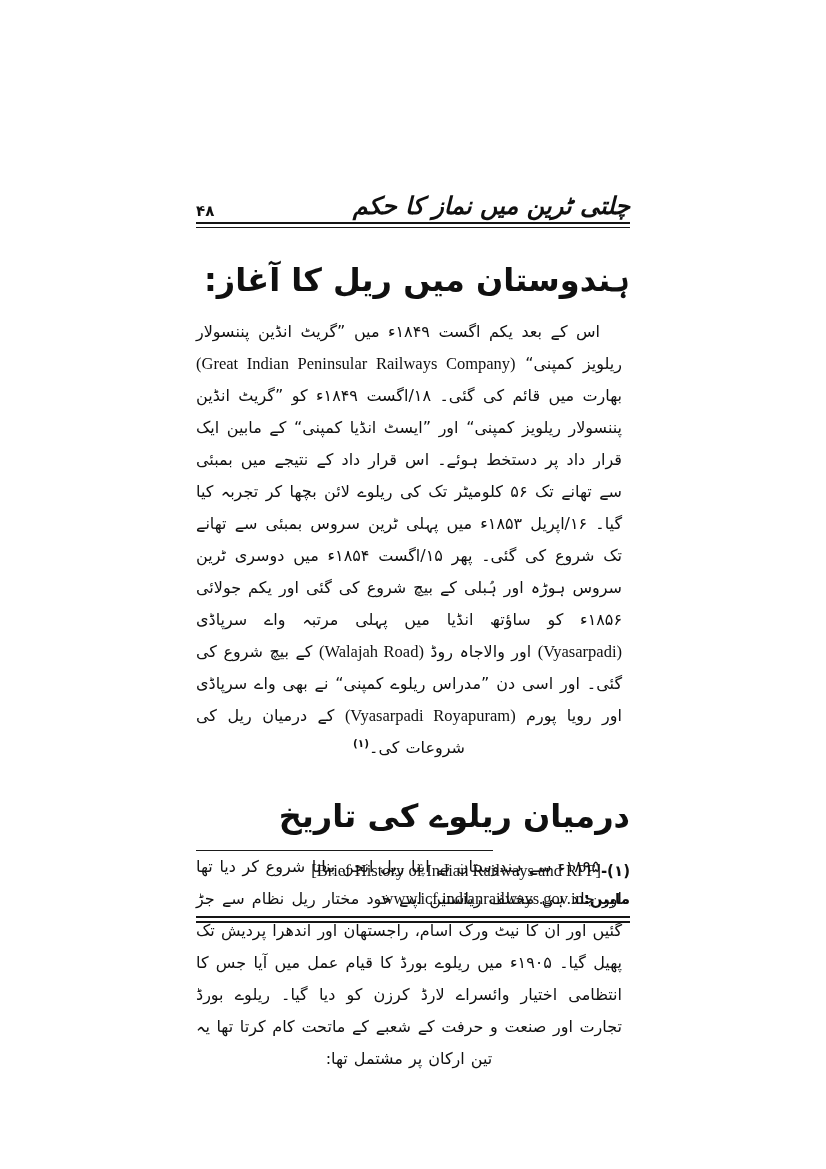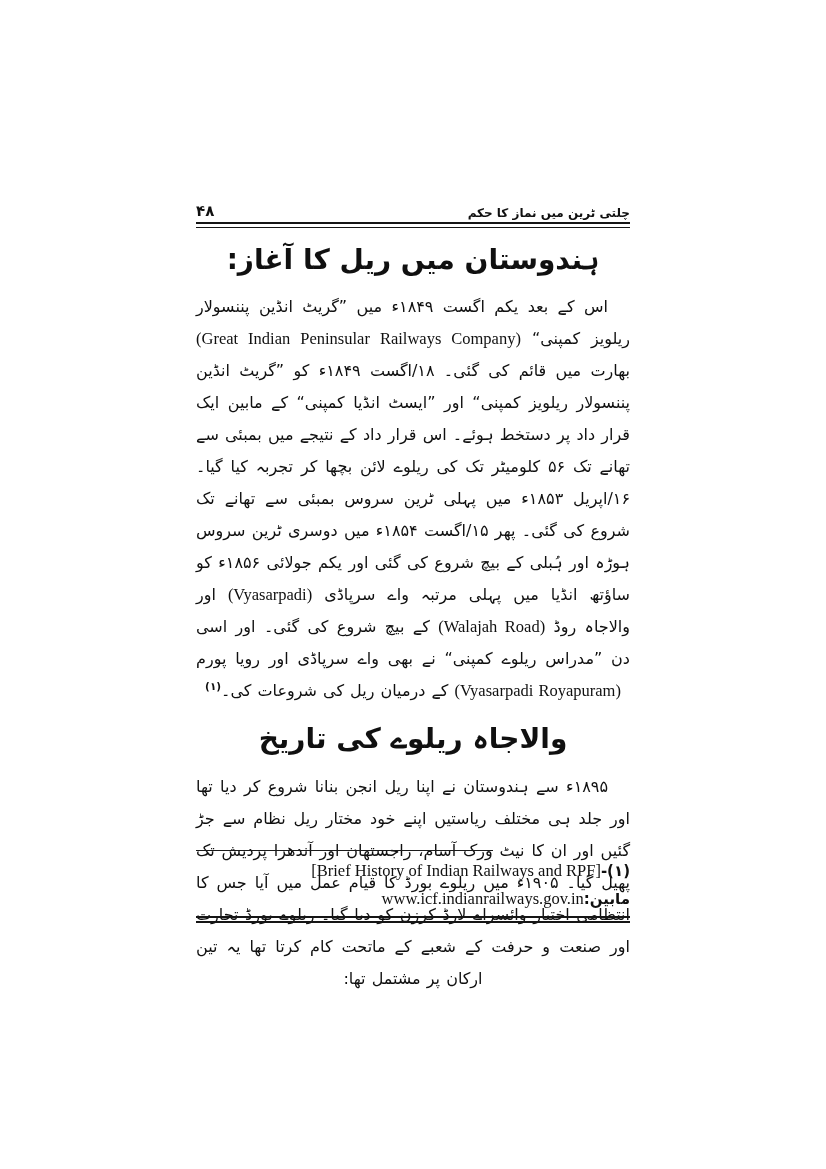--- a/index.html
+++ b/index.html
@@ -17,46 +17,46 @@
     right:196px;top:188px;width:434px;
   }
   
   .running-head{
     display:flex;
     justify-content:space-between;
     align-items:flex-end;
     height:32px;
   }
   .book-title{
-    font-size:12px;font-weight:bold;
+    font-size:24px;font-weight:bold;
     letter-spacing:-0.5px;
     white-space:nowrap;
+    font-style:italic;
   }
   .folio{
     font-size:15px;font-weight:bold;
     direction:rtl;
   }
   .double-rule{
     height:3px;
     border-top:2.5px solid #151515;
     border-bottom:1.2px solid #151515;
     margin-top:2px;
   }
   
   .section-heading{
-    margin:10px 0 10px 0;
-    text-align:center;
-    font-size:28px;
+    margin:28px 0 10px 0;
+    font-size:32px;
     font-weight:bold;
     line-height:1.55;
     letter-spacing:-0.5px;
   }
   
   .body-para{
-    margin:2px 0 0 0;
+    margin:2px 8px 0 0;
     font-size:16px;
     line-height:32px;
     text-align:justify;
     text-align-last:center;
     direction:rtl;
     word-spacing:1px;
   }
   .body-para.indent{text-indent:22px;}
   .lat{
     font-family:"Liberation Serif",serif;
@@ -111,21 +111,21 @@
       <span class="book-title">چلتی ٹرین میں نماز کا حکم</span>
       <span class="folio">۴۸</span>
     </div>
 
     <div class="double-rule"></div>
 
     <h1 class="section-heading">ہندوستان میں ریل کا آغاز:</h1>
 
     <p class="body-para indent"><span class="ur">اس کے بعد یکم اگست ۱۸۴۹ء میں ”گریٹ انڈین پننسولار ریلویز کمپنی“ </span><span class="lat">(Great Indian Peninsular Railways Company)</span><span class="ur"> بھارت میں قائم کی گئی۔ ۱۸/اگست ۱۸۴۹ء کو ”گریٹ انڈین پننسولار ریلویز کمپنی“ اور ”ایسٹ انڈیا کمپنی“ کے مابین ایک قرار داد پر دستخط ہوئے۔ اس قرار داد کے نتیجے میں بمبئی سے تھانے تک ۵۶ کلومیٹر تک کی ریلوے لائن بچھا کر تجربہ کیا گیا۔ ۱۶/اپریل ۱۸۵۳ء میں پہلی ٹرین سروس بمبئی سے تھانے تک شروع کی گئی۔ پھر ۱۵/اگست ۱۸۵۴ء میں دوسری ٹرین سروس ہوڑہ اور ہُبلی کے بیچ شروع کی گئی اور یکم جولائی ۱۸۵۶ء کو ساؤتھ انڈیا میں پہلی مرتبہ واے سرپاڈی </span><span class="lat">(Vyasarpadi)</span><span class="ur"> اور والاجاہ روڈ </span><span class="lat">(Walajah Road)</span><span class="ur"> کے بیچ شروع کی گئی۔ اور اسی دن ”مدراس ریلوے کمپنی“ نے بھی واے سرپاڈی اور رویا پورم </span><span class="lat">(Vyasarpadi Royapuram)</span><span class="ur"> کے درمیان ریل کی شروعات کی۔</span><sup class="fn-ref">(۱)</sup></p>
 
-    <h2 class="section-heading">والاجاہ ریلوے کی تاریخ</h2>
+    <h2 class="section-heading">درمیان ریلوے کی تاریخ</h2>
 
     <p class="body-para indent">۱۸۹۵ء سے ہندوستان نے اپنا ریل انجن بنانا شروع کر دیا تھا اور جلد ہی مختلف ریاستیں اپنے خود مختار ریل نظام سے جڑ گئیں اور ان کا نیٹ ورک آسام، راجستھان اور آندھرا پردیش تک پھیل گیا۔ ۱۹۰۵ء میں ریلوے بورڈ کا قیام عمل میں آیا جس کا انتظامی اختیار وائسراے لارڈ کرزن کو دیا گیا۔ ریلوے بورڈ تجارت اور صنعت و حرفت کے شعبے کے ماتحت کام کرتا تھا یہ تین ارکان پر مشتمل تھا:</p>
 
   </div>
 
   <div class="footnote">
     <div class="fn-rule"></div>
     <div class="fn-line"><span class="ur">(۱)-</span><span class="lat">[Brief History of Indian Railways and RPF]</span></div>
     <div class="fn-line"><span class="ur">مابین:</span><span class="lat">www.icf.indianrailways.gov.in</span></div>
   </div>

